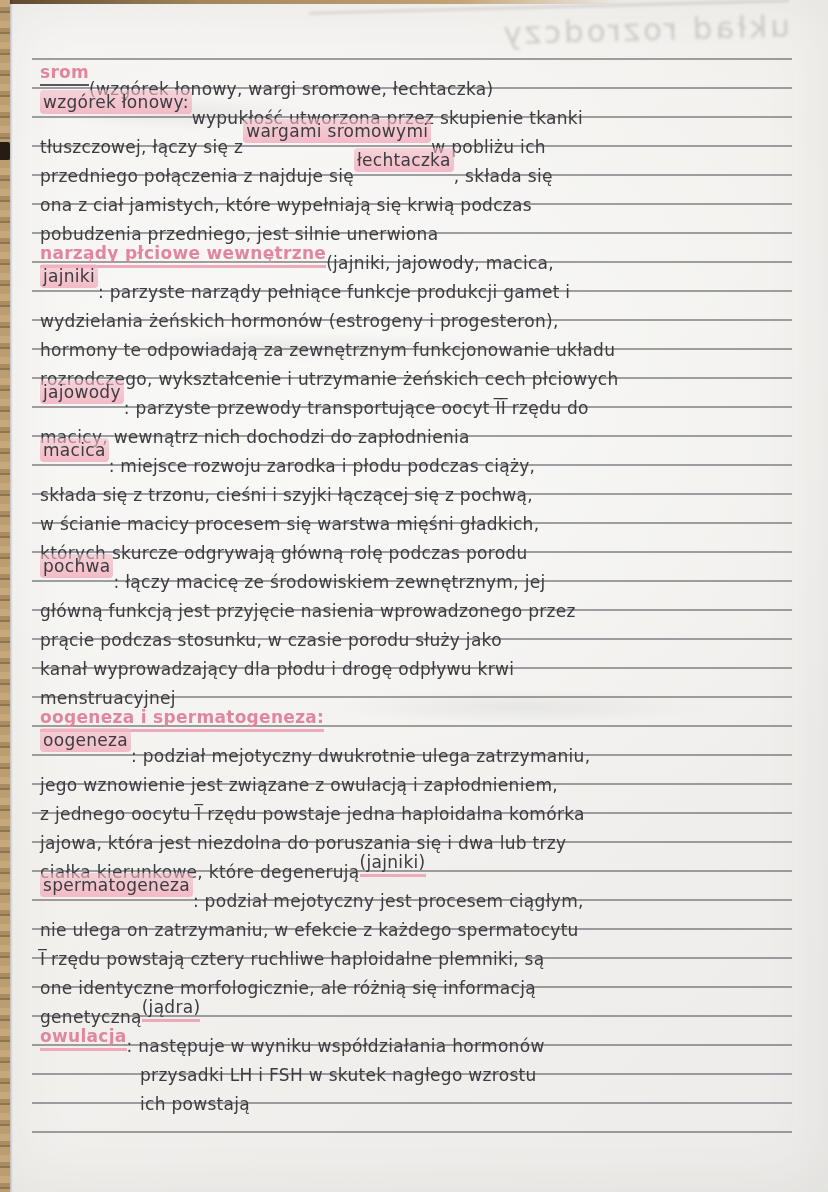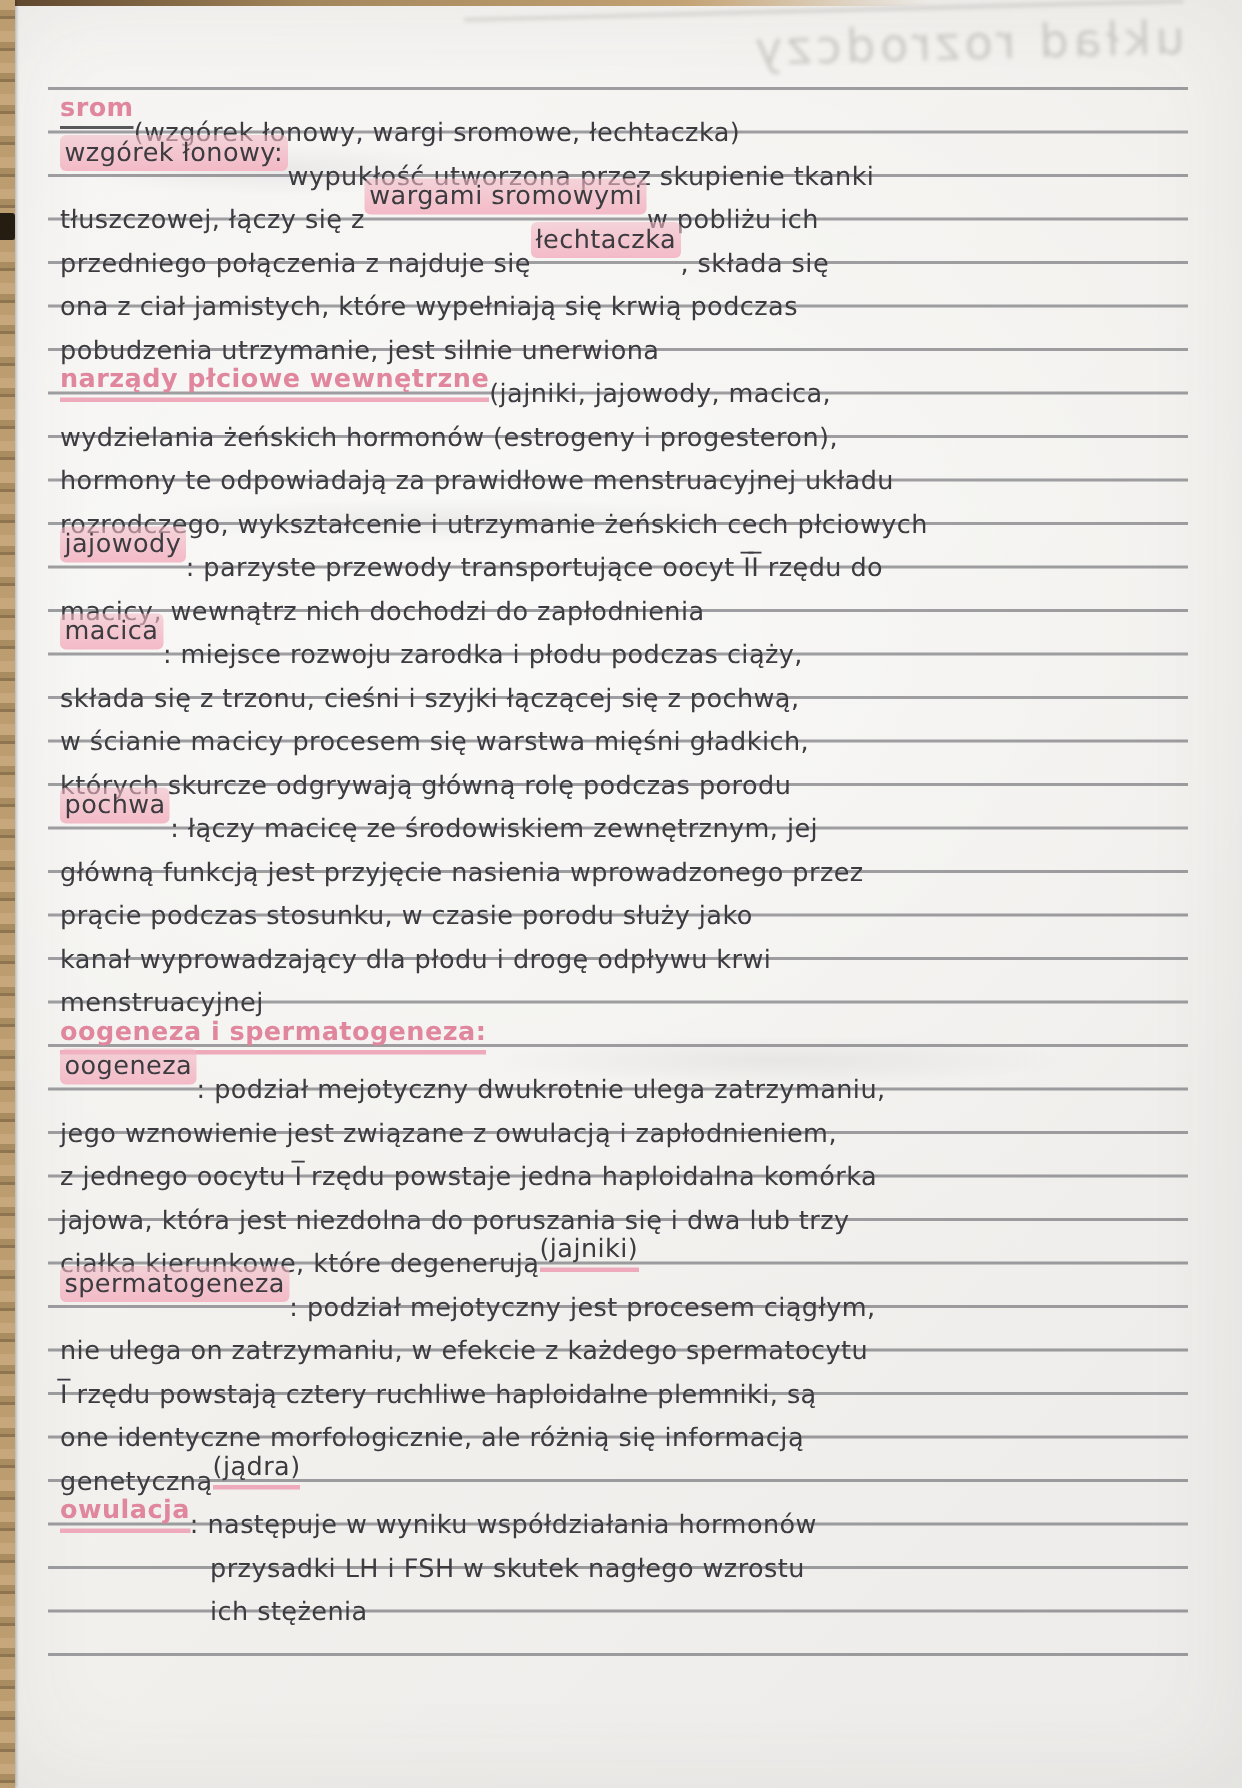--- a/index.html
+++ b/index.html
@@ -104,31 +104,35 @@
       </div>
       <div class="row">
         <span class="seg s-ink">przedniego połączenia z najduje się </span>
         <span class="seg s-hl">łechtaczka</span>
         <span class="seg s-ink">, składa się</span>
       </div>
       <div class="row">
         <span class="seg s-ink">ona z ciał jamistych, które wypełniają się krwią podczas</span>
       </div>
       <div class="row">
-        <span class="seg s-ink">pobudzenia utrzymanie, jest silnie unerwiona</span>
+        <span class="seg s-ink">pobudzenia przedniego, jest silnie unerwiona</span>
       </div>
       <div class="row">
         <span class="seg s-pink s-ulp">narządy płciowe wewnętrzne</span>
         <span class="seg s-ink"> (jajniki, jajowody, macica,</span>
       </div>
       <div class="row">
+        <span class="seg s-hl">jajniki</span>
+        <span class="seg s-ink">: parzyste narządy pełniące funkcje produkcji gamet i</span>
+      </div>
+      <div class="row">
         <span class="seg s-ink">wydzielania żeńskich hormonów (estrogeny i progesteron),</span>
       </div>
       <div class="row">
-        <span class="seg s-ink">hormony te odpowiadają za prawidłowe menstruacyjnej układu</span>
+        <span class="seg s-ink">hormony te odpowiadają za zewnętrznym funkcjonowanie układu</span>
       </div>
       <div class="row">
         <span class="seg s-ink">rozrodczego, wykształcenie i utrzymanie żeńskich cech płciowych</span>
       </div>
       <div class="row">
         <span class="seg s-hl">jajowody</span>
         <span class="seg s-ink">: parzyste przewody transportujące oocyt I̅I̅ rzędu do</span>
       </div>
       <div class="row">
         <span class="seg s-ink">macicy, wewnątrz nich dochodzi do zapłodnienia</span>
@@ -200,17 +204,17 @@
         <span class="seg s-ulp">(jądra)</span>
       </div>
       <div class="row">
         <span class="seg s-pink s-ulp">owulacja</span>
         <span class="seg s-ink"> : następuje w wyniku współdziałania hormonów</span>
       </div>
       <div class="row" style="padding-left: 108px;">
         <span class="seg s-ink">przysadki LH i FSH w skutek nagłego wzrostu</span>
       </div>
       <div class="row" style="padding-left: 108px;">
-        <span class="seg s-ink">ich stężenia</span>
+        <span class="seg s-ink">ich powstają</span>
       </div>
       <div class="row"></div>
     </div>
 </div>
 
 </body></html>

